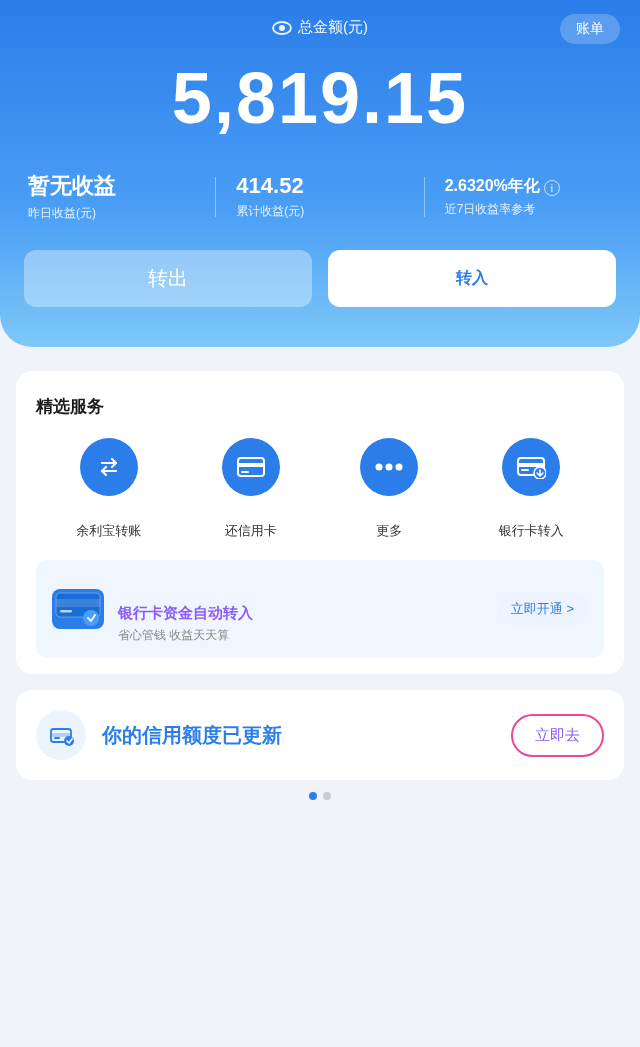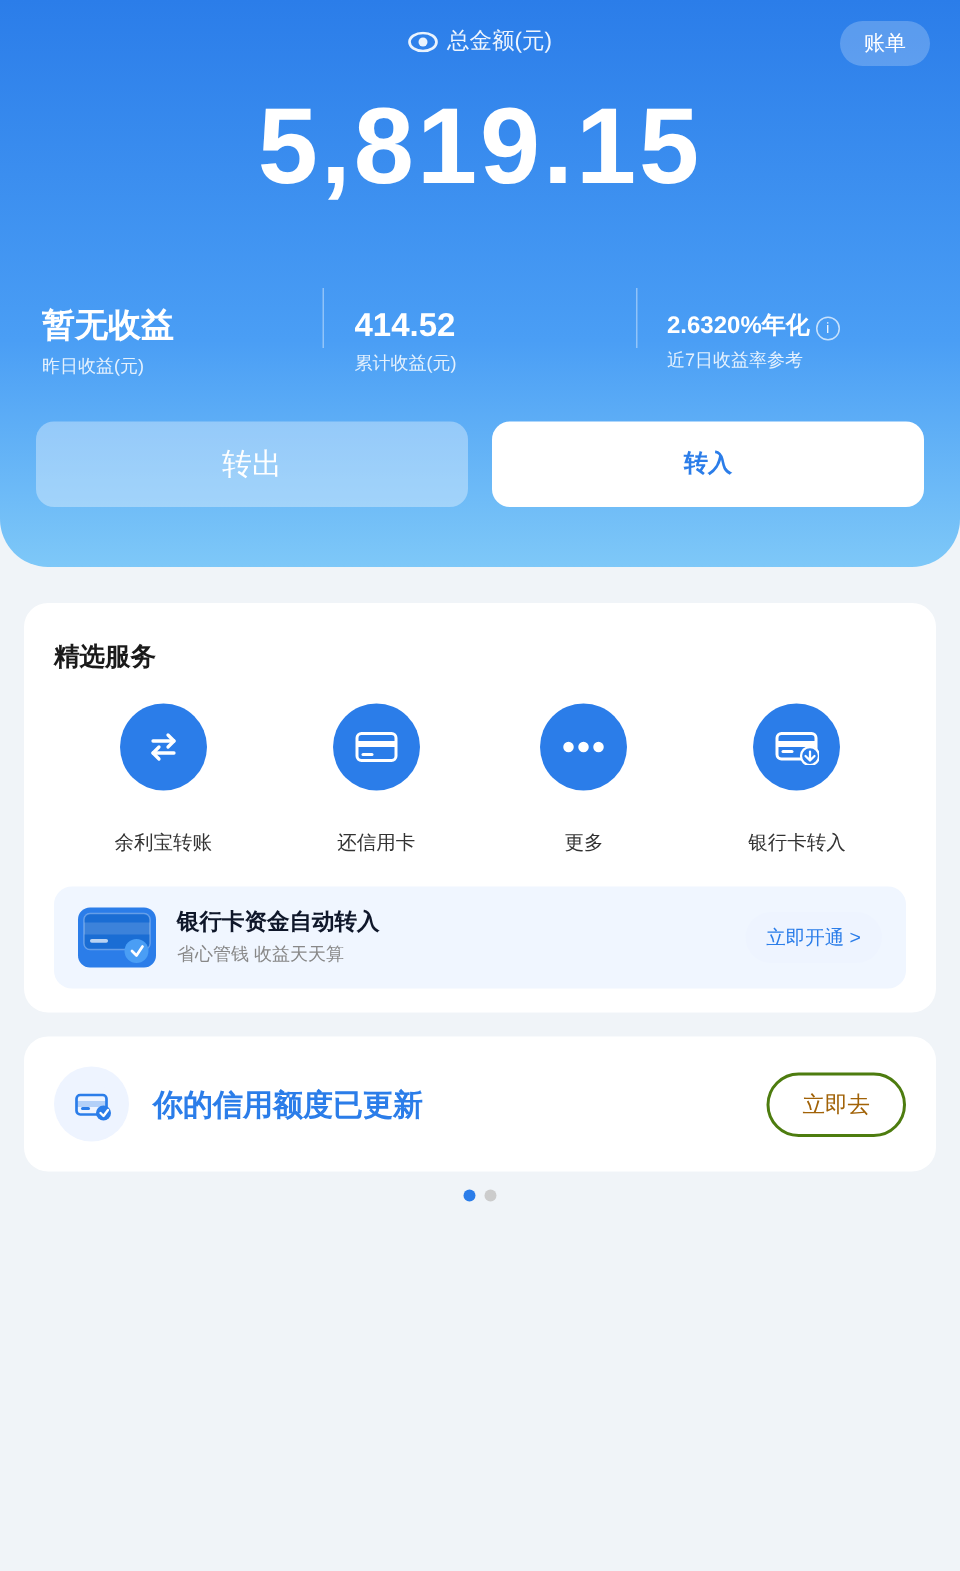--- a/index.html
+++ b/index.html
@@ -60,21 +60,20 @@
       display: flex;
       align-items: center;
       padding: 0 28px;
       margin-bottom: 28px;
       gap: 0;
     }
 
     .stat-item {
       flex: 1;
       color: white;
-      margin-top: 31px;
     }
 
     .stat-item .value {
       font-size: 22px;
       font-weight: 600;
       margin-bottom: 4px;
     }
 
     .stat-item .label {
       font-size: 12px;
@@ -215,22 +214,23 @@
       position: relative;
     }
 
     .promo-text {
       flex: 1;
     }
 
     .promo-title {
       font-size: 15px;
       font-weight: 600;
-      color: #0f172a;
+      color: #8b5cf6;
       margin-bottom: 4px;
+      margin-top: 30px;
     }
 
     .promo-subtitle {
       font-size: 12px;
       color: #888;
     }
 
     .promo-btn {
       background: #eef4ff;
       color: #2b7de9;
@@ -269,22 +269,22 @@
       color: #1a1a1a;
     }
 
     .credit-text span {
       color: #2b7de9;
       font-family: Liberation Serif, serif;
     }
 
     .credit-go-btn {
       background: white;
-      color: #a16207;
-      border: 2px solid #4d7c0f;
+      color: #8b5cf6;
+      border: 2px solid #ec4899;
       border-radius: 24px;
       padding: 10px 22px;
       font-size: 15px;
       font-weight: 500;
       cursor: pointer;
     }
 
     .dots-row {
       display: flex;
       justify-content: center;

